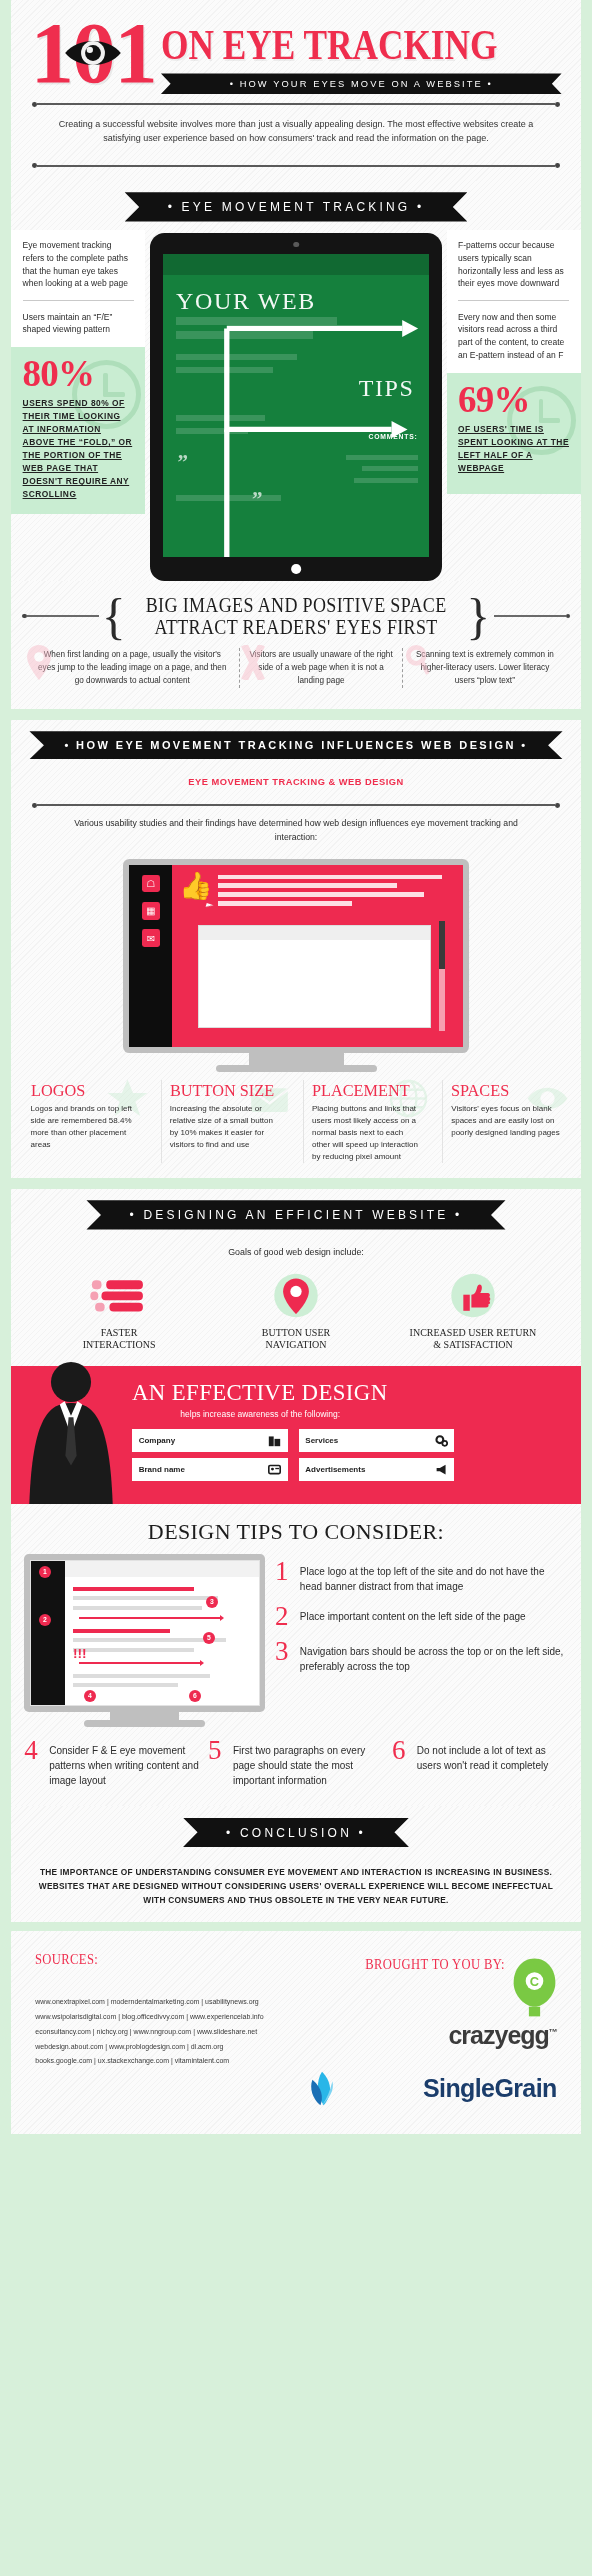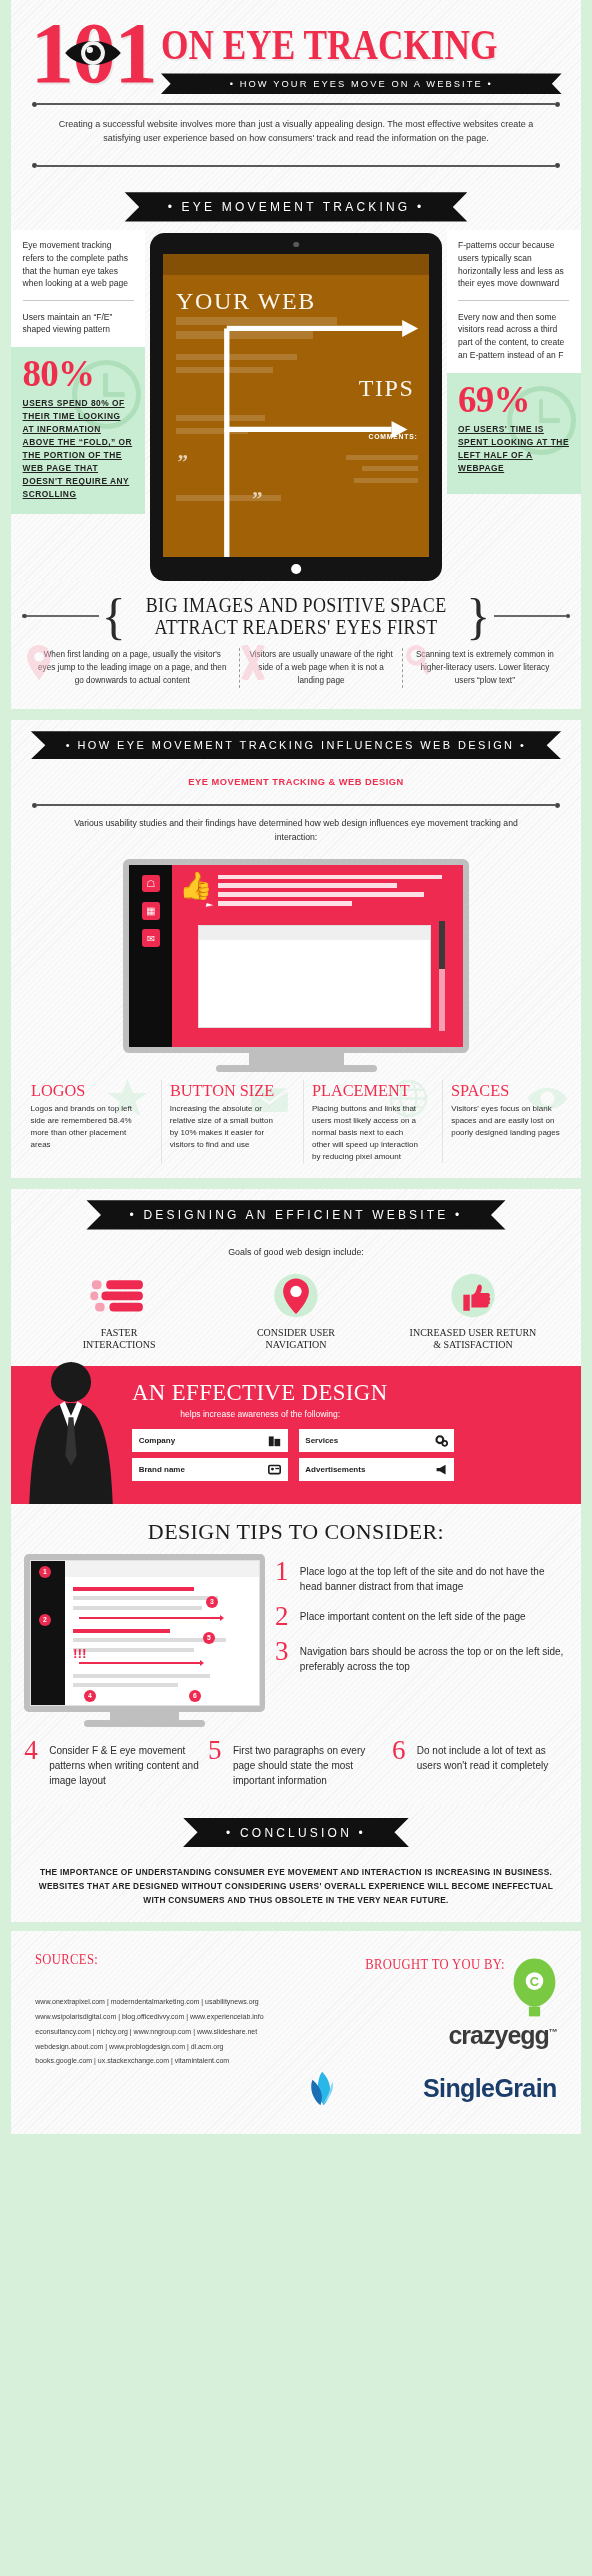--- a/index.html
+++ b/index.html
@@ -96,21 +96,21 @@
   .banner {
     display: inline-block;
     position: relative;
     background: #111;
     color: #fff;
     padding: 8px 43px 7.2px 43px;
     font-size: 12px;
     letter-spacing: 3.2px;
     clip-path: polygon(0 0, 100% 0, calc(100% - 14.5px) 50%, 100% 100%, 0 100%, 14.5px 50%);
   }
-  .banner.wide { font-size: 11px; letter-spacing: 2.4px; padding: 8px 35px; }
+  .banner.wide { font-size: 11px; letter-spacing: 2.4px; padding: 8px 35px; font-weight: bold; }
 
   
   .track {
     display: flex;
     align-items: stretch;
     position: relative;
   }
   .track-col { width: 134px; flex: 0 0 134px; }
   .track-mid { flex: 1; padding: 0 4.8px; }
 
@@ -167,21 +167,21 @@
   }
   .tablet .cam {
     position: absolute; top: 8.9px; left: 50%; transform: translateX(-50%);
     width: 5.6px; height: 5.6px; border-radius: 50%; background: #5a5a5a;
   }
   .tablet .home {
     position: absolute; bottom: 7.2px; left: 50%; transform: translateX(-50%);
     width: 9.7px; height: 9.7px; border-radius: 50%; background: #fff;
   }
   .screen {
-    background: #a16207;
+    background: #15803d;
     height: 303px;
     position: relative;
     overflow: hidden;
   }
   .screen .topbar { height: 21px; background: rgba(0,0,0,0.18); }
   .screen .hdrtxt {
     position: absolute; left: 13px; top: 34px;
     color: #fff; font-family: "Liberation Serif", serif;
     font-size: 24px; letter-spacing: 1.6px; opacity: .95;
   }
@@ -680,21 +680,21 @@
       </div>
       <div class="goal">
         <div class="ic">
           <svg width="58" height="47" viewBox="0 0 72 58">
             <circle cx="36" cy="29" r="27" fill="#cdeed5"></circle>
             <path d="M36 8 C27 8 20 15 20 24 C20 36 36 52 36 52 C36 52 52 36 52 24 C52 15 45 8 36 8 Z" fill="#ee2a50"></path>
             <circle cx="36" cy="24" r="7" fill="#fff"></circle>
           </svg>
         </div>
         <div class="lbl">
-          <span>CONSIDER USER</span><br>
+          <span>BUTTON USER</span><br>
           <span>NAVIGATION</span>
         </div>
       </div>
       <div class="goal">
         <div class="ic">
           <svg width="58" height="47" viewBox="0 0 72 58">
             <circle cx="36" cy="29" r="27" fill="#cdeed5"></circle>
             <path d="M24 28 h8 v20 h-8 z" fill="#ee2a50"></path>
             <path d="M34 28 c4 0 6-4 7-9 c1-5 6-5 6 0 c0 3-1 5-2 7 h9 c3 0 4 3 2 5 c2 1 2 4 0 5 c2 1 1 4-1 4 c1 2 0 4-3 4 H34 z" fill="#ee2a50"></path>
           </svg>

